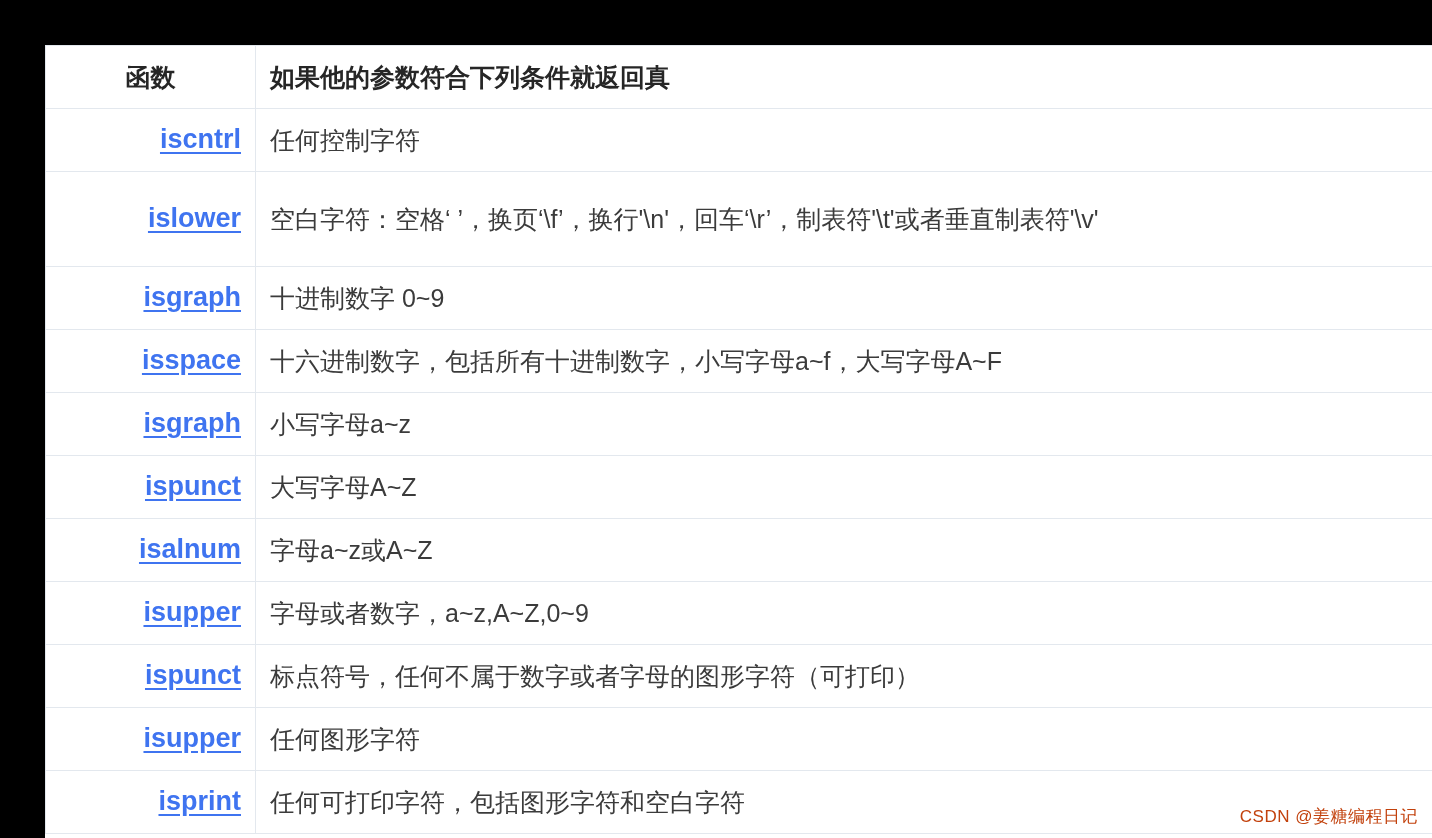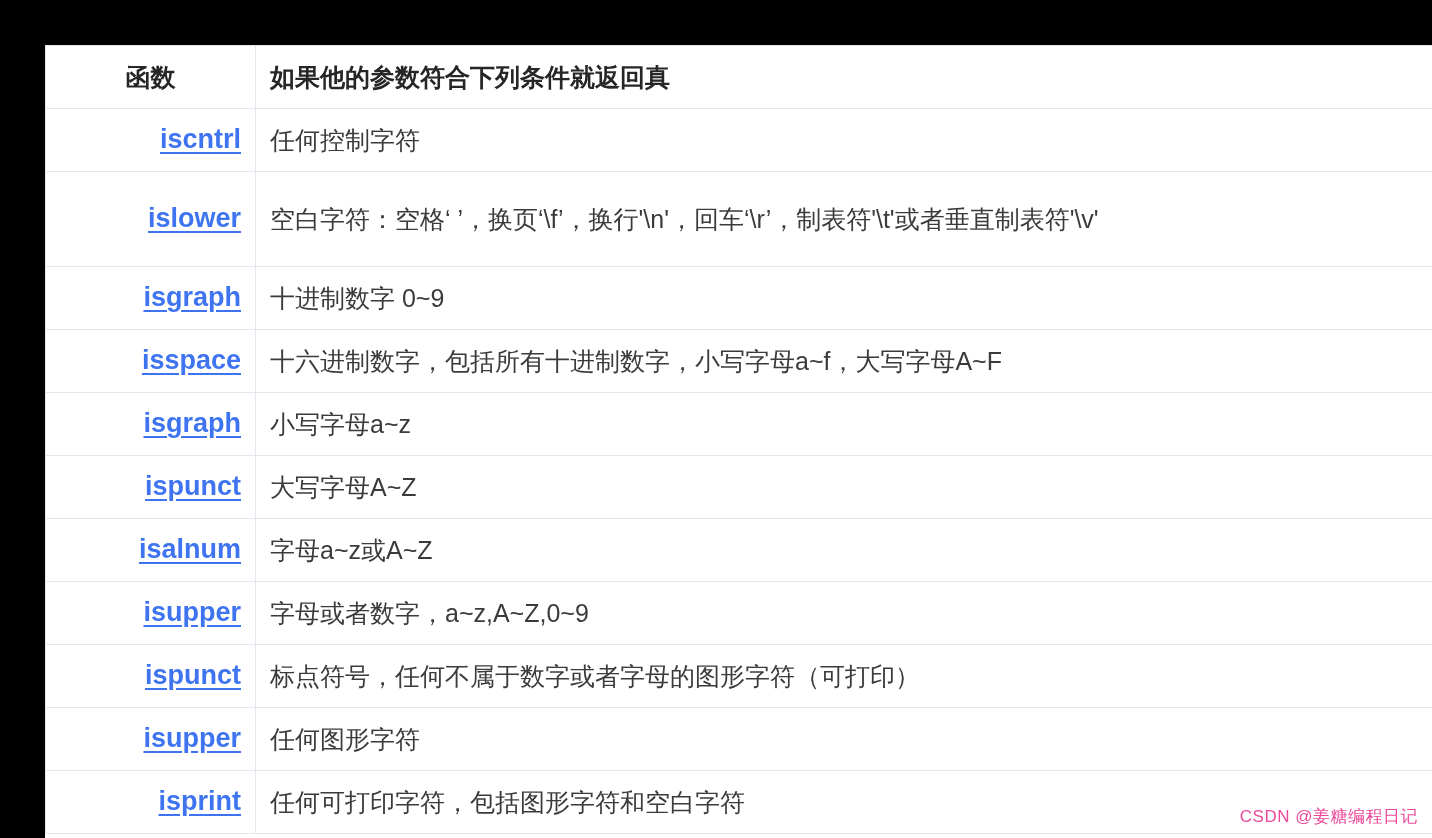--- a/index.html
+++ b/index.html
@@ -81,21 +81,21 @@
     text-underline-offset: 4px;
     font-weight: bold;
     font-size: 27px;
     cursor: pointer;
   }
 
   #watermark {
     position: absolute;
     right: 14px;
     bottom: 10px;
-    color: #ec4899;
+    color: #c2410c;
     font-size: 17px;
     letter-spacing: 0.5px;
     font-family: "Liberation Sans", "DejaVu Sans", sans-serif;
     pointer-events: none;
     white-space: nowrap;
   }
 </style>
 </head>
 <body>
 

